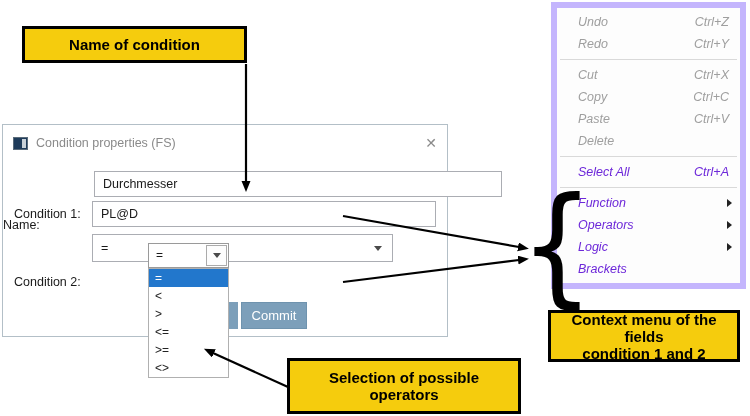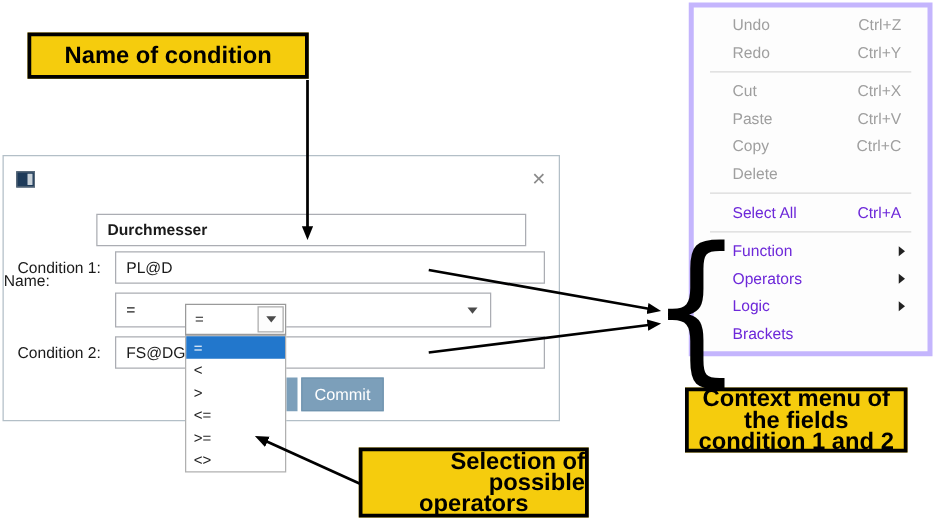--- a/index.html
+++ b/index.html
@@ -1,38 +1,38 @@
 <!DOCTYPE html>
 <html><head>
 <meta charset="utf-8">
 <style>
   html,body{margin:0;padding:0;background:#fff;}
   .canvas{position:relative;width:750px;height:416px;background:#ffffff;overflow:hidden;
           font-family:"Liberation Sans",sans-serif;}
   
   .callout{position:absolute;background:#F5CC0D;border:3px solid #000;box-sizing:border-box;
            display:flex;flex-direction:column;align-items:center;justify-content:center;
-           font-weight:bold;font-size:19px;color:#000;text-align:center;line-height:17px;}
+           font-weight:bold;font-size:15px;color:#000;text-align:center;line-height:17px;}
   .co-top{left:22px;top:26px;width:225px;height:37px;}
-  .co-mid{left:287px;top:358px;width:184px;height:56px;text-align:right;}
-  .co-right{left:548px;top:310px;width:178px;height:52px;}
+  .co-mid{left:287px;top:358px;width:234px;height:56px;text-align:right;}
+  .co-right{left:548px;top:310px;width:192px;height:52px;}
   
   .dialog{position:absolute;left:2px;top:124px;width:444px;height:211px;background:#fff;
           border:1px solid #b3bfc7;box-sizing:content-box;}
   .titlebar{position:absolute;left:0;top:0;width:100%;height:32px;}
   .title-icon{position:absolute;left:10px;top:12px;width:15px;height:13px;background:#1e3b5a;
               border:1px solid #5a6b7a;box-sizing:border-box;}
   .title-icon::after{content:"";position:absolute;right:1px;top:1px;width:4px;height:9px;background:#c9d2d9;}
   .title-text{position:absolute;left:33px;top:11px;font-size:12.5px;color:#8a8a8a;white-space:nowrap;}
   .close-btn{position:absolute;left:417px;top:8px;width:22px;height:20px;color:#8a8a8a;
              font-size:14px;text-align:center;line-height:20px;cursor:default;}
   .f-label{position:absolute;font-size:12.5px;color:#1a1a1a;white-space:nowrap;}
   .t-input{position:absolute;border:1px solid #abadb3;background:#fff;box-sizing:border-box;
            font-size:12.5px;color:#1a1a1a;padding:0 0 0 8px;line-height:24px;white-space:nowrap;overflow:hidden;}
-  .lbl-name{left:0;top:52px;margin-top:41px;} .in-name{left:74px;top:46px;width:344px;height:26px;font-weight:bold;}
+  .lbl-name{left:0;top:52px;margin-top:41px;} .in-name{left:91px;top:46px;width:408px;height:26px;}
   .lbl-c1{left:11px;top:82px;}   .in-c1{left:89px;top:76px;width:344px;height:26px;}
   .lbl-c2{left:11px;top:150px;}  .in-c2{left:89px;top:144px;width:344px;height:26px;}
   .op-combo{left:89px;top:109px;width:301px;height:28px;line-height:26px;}
   .tri{width:0;height:0;border-left:4px solid transparent;border-right:4px solid transparent;
        border-top:5px solid #4a4a4a;}
   .op-combo .tri{position:absolute;right:10px;top:11px;}
   .btn-strip{position:absolute;left:226px;top:177px;width:9px;height:27px;background:#7C9FBA;}
   .commit{position:absolute;left:238px;top:177px;width:66px;height:27px;background:#7C9FBA;
           border:1px solid #6f93ae;box-sizing:border-box;color:#fff;font-size:13px;
           text-align:center;line-height:25px;}
@@ -40,22 +40,22 @@
   .mini-combo{position:absolute;left:148px;top:243px;width:81px;height:25px;background:#fff;
               border:1px solid #9a9a9a;box-sizing:border-box;z-index:5;font-size:12px;color:#1a1a1a;}
   .mini-combo .val{position:absolute;left:7px;top:4px;}
   .mini-btn{position:absolute;right:1px;top:1px;width:21px;height:21px;border:1px solid #ababab;
             box-sizing:border-box;background:#fdfdfd;display:flex;align-items:center;justify-content:center;}
   .op-list{position:absolute;left:148px;top:268px;width:81px;background:#fff;border:1px solid #b0b0b0;
            box-sizing:border-box;z-index:5;}
   .op-item{height:18px;line-height:18px;padding-left:6px;font-size:12px;color:#222;}
   .op-item.selected{background:#2277CC;color:#fff;}
   
-  .menu{position:absolute;left:551px;top:2px;width:195px;background:#fdfdfd;border:4px solid #c4b5fd;
-        box-sizing:border-box;padding:3px 12px;z-index:4;}
+  .menu{position:absolute;left:551px;top:2px;width:195px;background:#fdfdfd;border:6px solid #c4b5fd;
+        box-sizing:border-box;padding:3px 2px;z-index:4;font-style:italic;}
   .menu-item{position:relative;height:22px;line-height:22px;padding-left:19px;font-size:12.5px;color:#6d28d9;}
   .menu-item.disabled{color:#9f9f9f;}
   .mi-shortcut{position:absolute;right:9px;top:0;}
   .mi-arrow{display:none;position:absolute;right:6px;top:7px;width:0;height:0;
             border-top:4px solid transparent;border-bottom:4px solid transparent;border-left:5px solid #222;}
   .menu-item.has-sub .mi-arrow{display:block;}
   .menu-sep{border-top:1px solid #d9d9d9;margin:4px 1px;}
   
   .overlay-svg{position:absolute;left:0;top:0;z-index:9;pointer-events:none;}
   .brace{position:absolute;left:518px;top:184px;width:36px;height:126px;z-index:8;
@@ -63,36 +63,36 @@
          text-align:center;pointer-events:none;transform:scaleX(0.9);}
 </style>
 </head>
 <body>
 
 <div class="canvas">
 
   <div class="dialog">
     <div class="titlebar">
       <span class="title-icon"></span>
+      <span class="title-text">Condition properties (FS)</span>
       <span class="close-btn">✕</span>
     </div>
 
     <span class="f-label lbl-name">Name:</span>
     <div class="t-input in-name">Durchmesser</div>
 
     <span class="f-label lbl-c1">Condition 1:</span>
     <div class="t-input in-c1">PL@D</div>
 
     <div class="t-input op-combo">
       <span>=</span>
       <span class="tri"></span>
     </div>
 
     <span class="f-label lbl-c2">Condition 2:</span>
-    <div class="t-input in-c2">FS@DG</div>
 
     <div class="btn-strip"></div>
     <div class="commit">Commit</div>
   </div>
 
   <div class="mini-combo">
     <span class="val">=</span>
     <span class="mini-btn">
       <span class="tri"></span>
     </span>
@@ -131,27 +131,27 @@
         <span class="mi-shortcut">Ctrl+Y</span>
         
       </div>
       <div class="menu-sep"></div>
       <div class="menu-item disabled">
         <span class="mi-label">Cut</span>
         <span class="mi-shortcut">Ctrl+X</span>
         
       </div>
       <div class="menu-item disabled">
+        <span class="mi-label">Copy</span>
+        <span class="mi-shortcut">Ctrl+C</span>
+        
+      </div>
+      <div class="menu-item disabled">
         <span class="mi-label">Paste</span>
         <span class="mi-shortcut">Ctrl+V</span>
-        
-      </div>
-      <div class="menu-item disabled">
-        <span class="mi-label">Copy</span>
-        <span class="mi-shortcut">Ctrl+C</span>
         
       </div>
       <div class="menu-item disabled">
         <span class="mi-label">Delete</span>
         <span class="mi-shortcut"></span>
         
       </div>
       <div class="menu-sep"></div>
       <div class="menu-item">
         <span class="mi-label">Select All</span>

